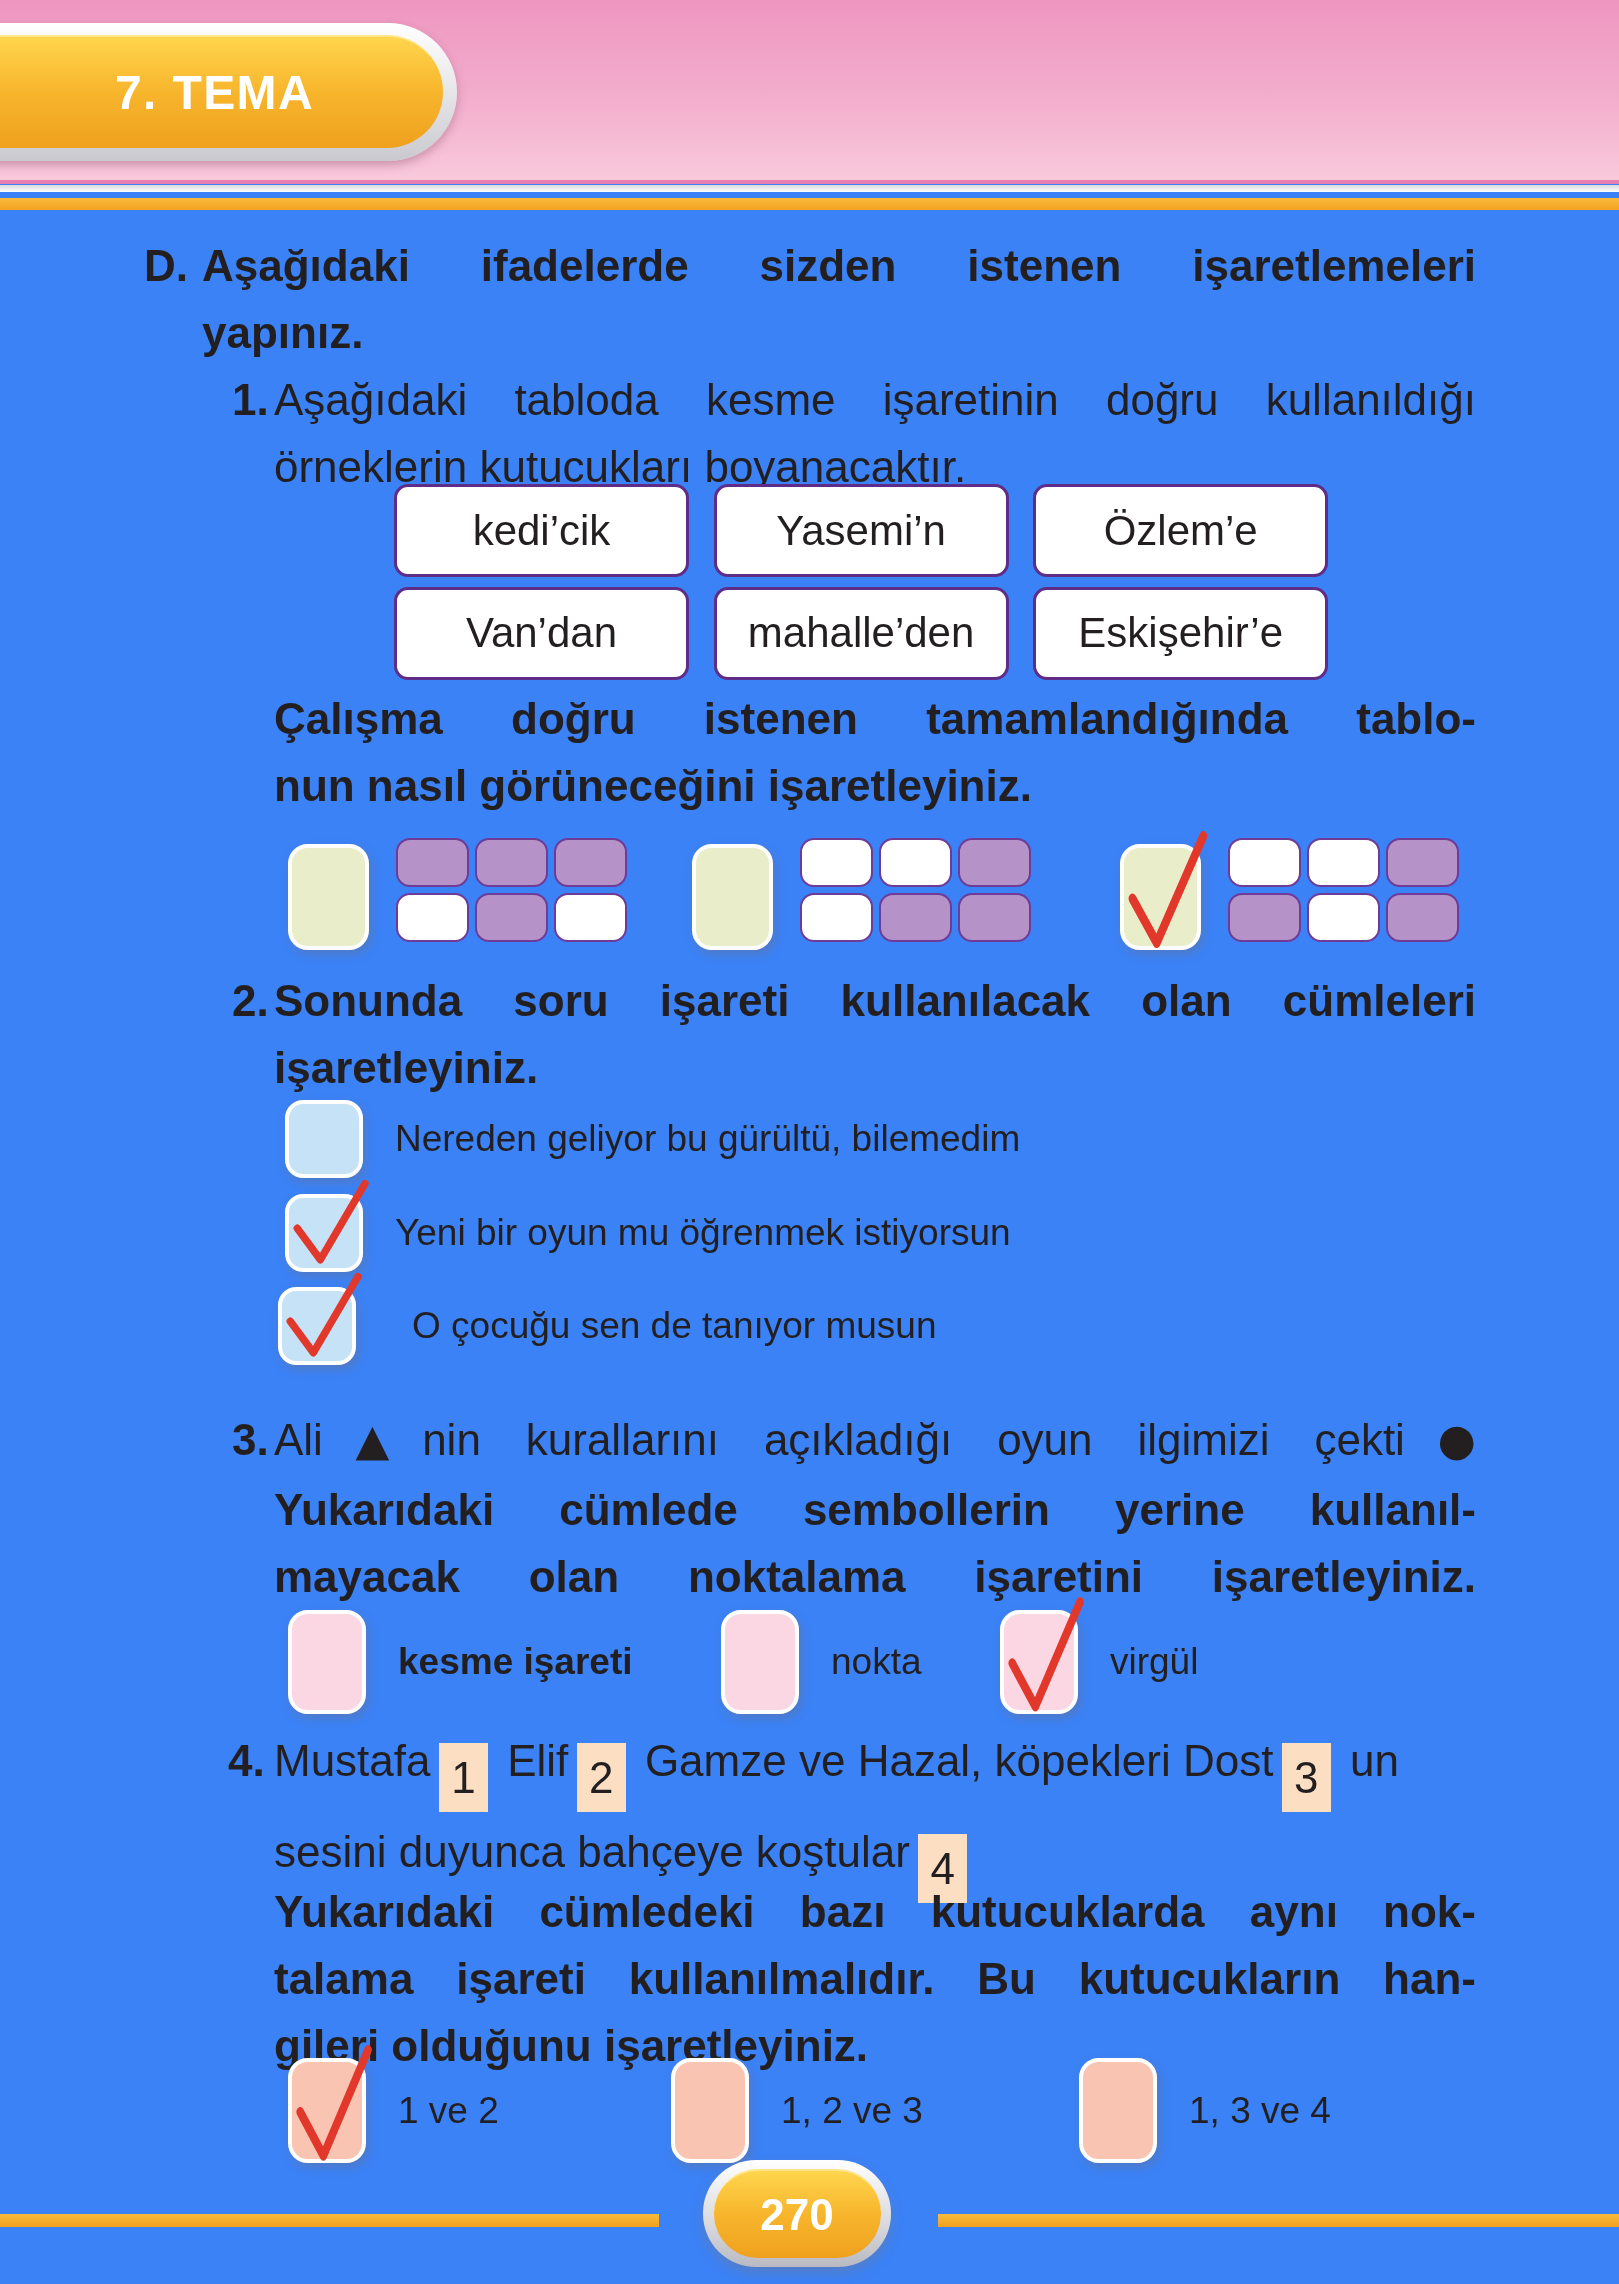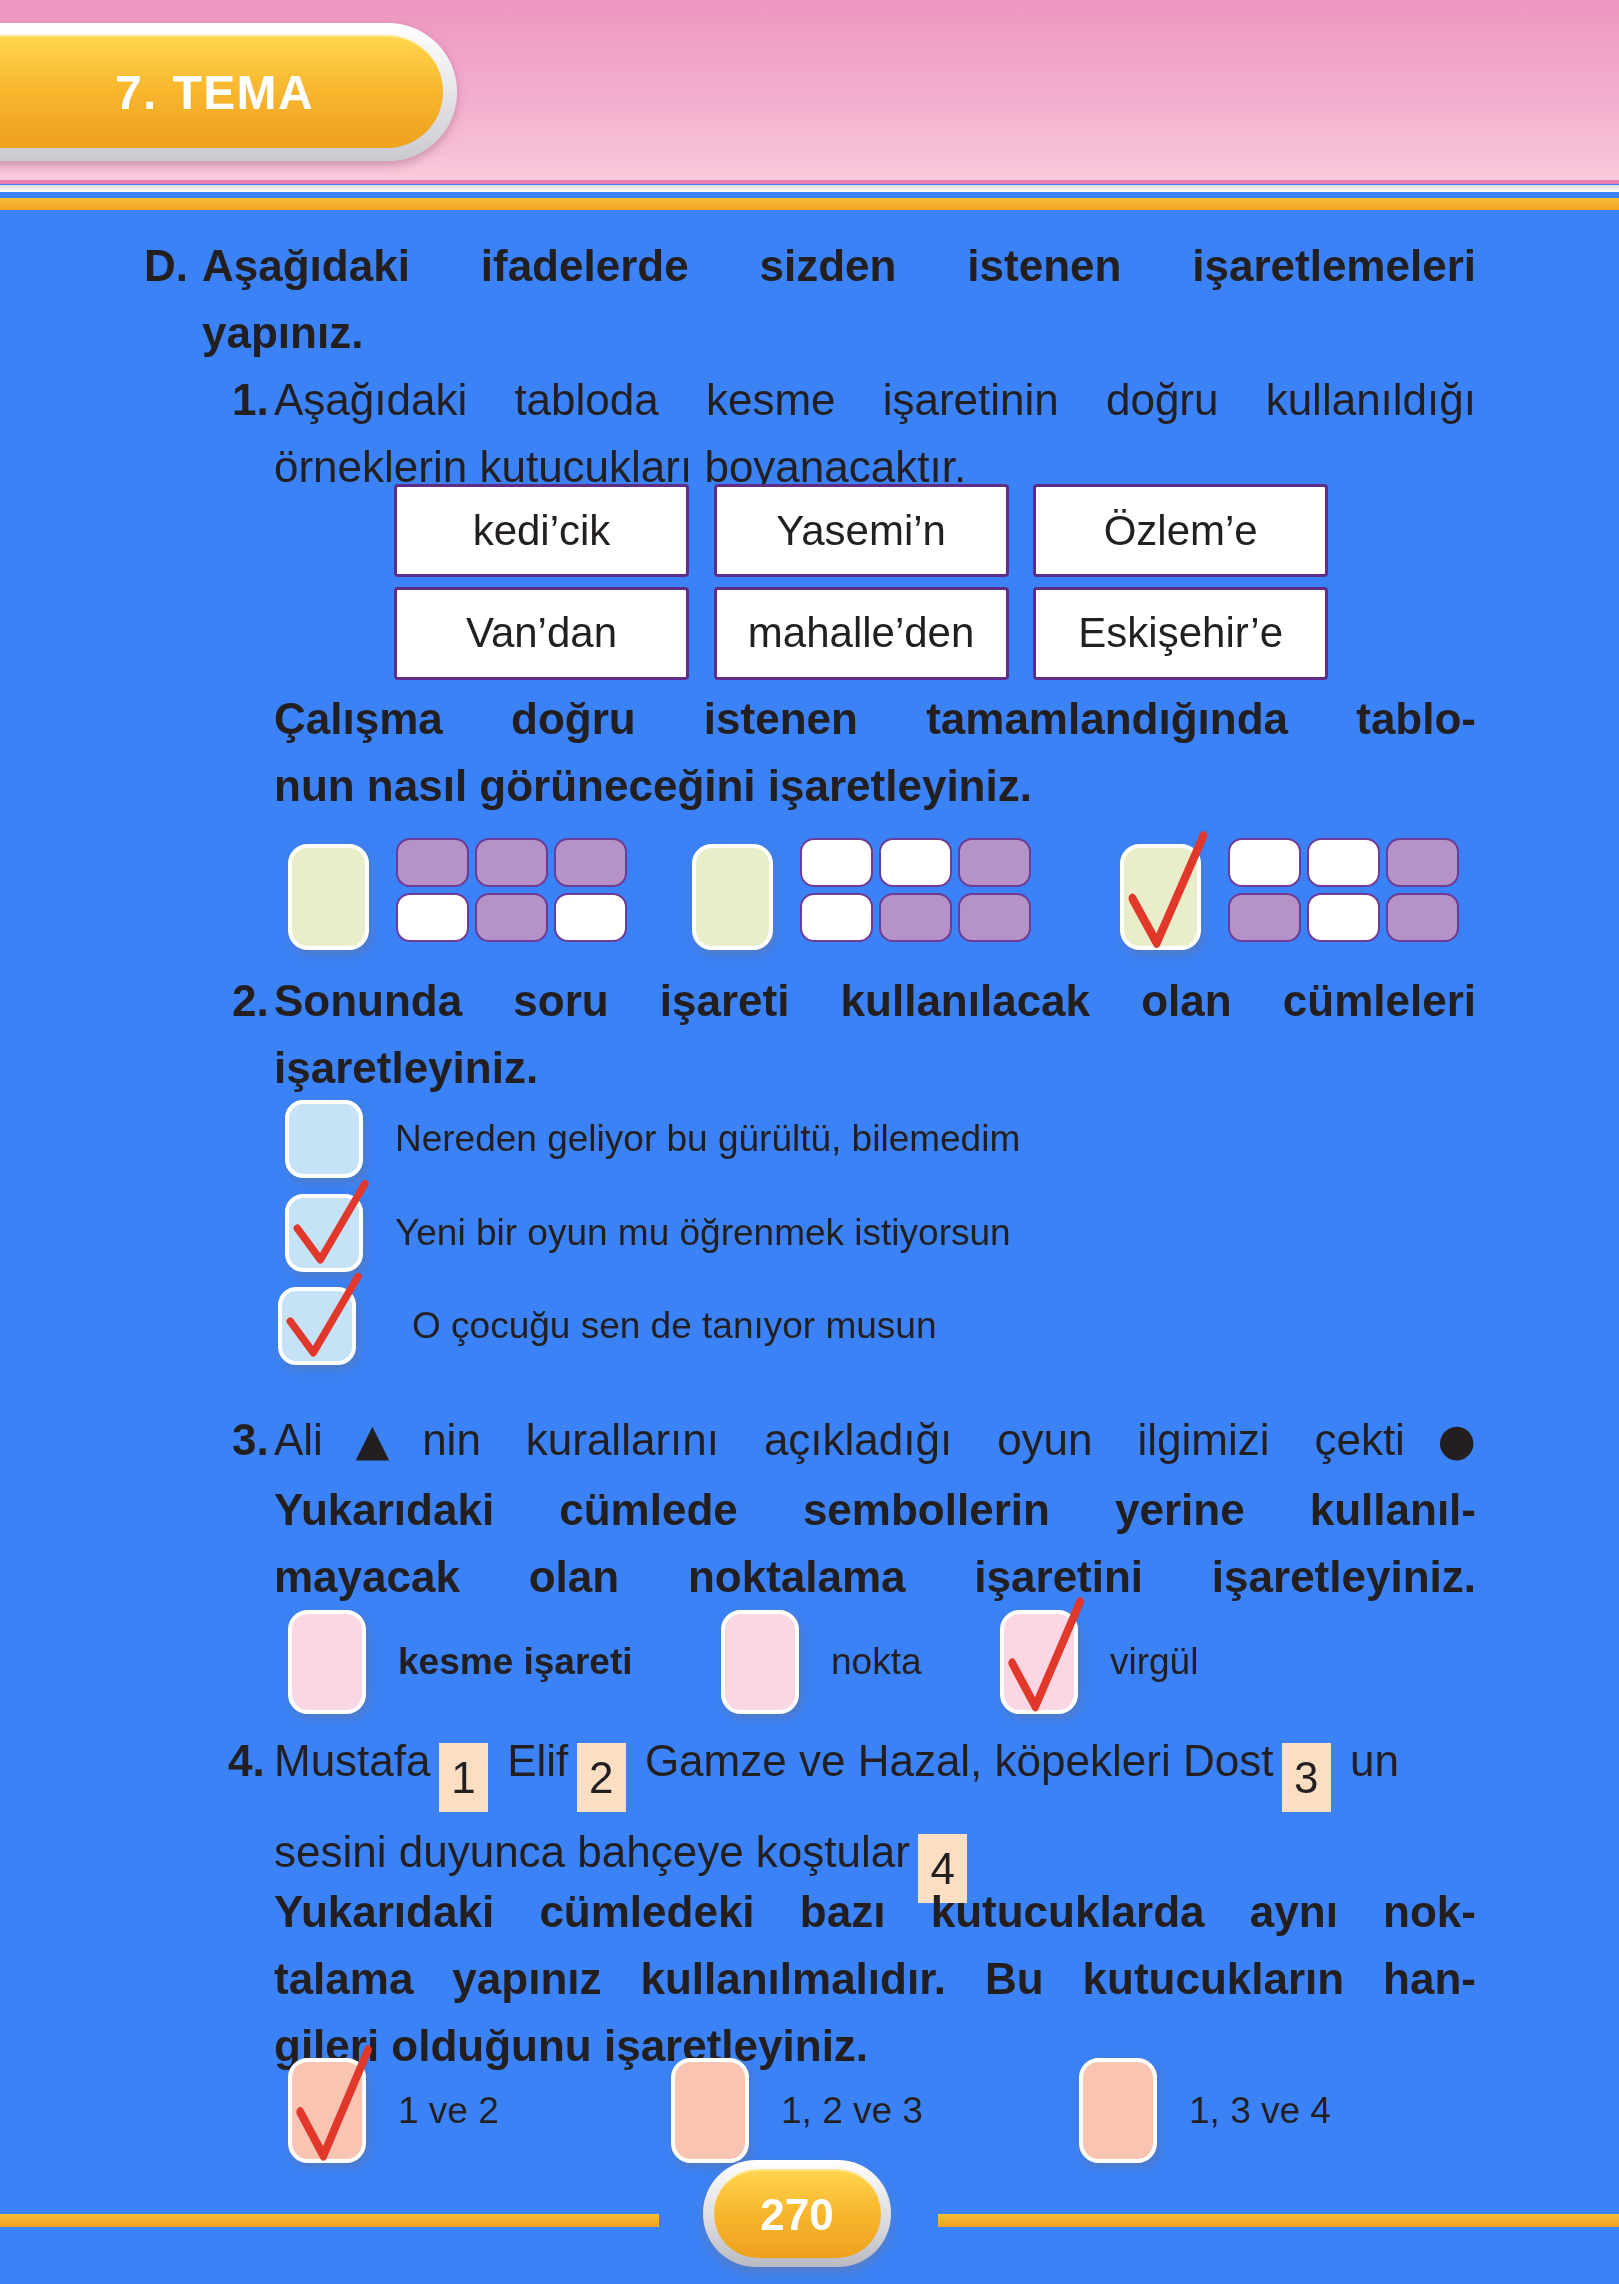--- a/index.html
+++ b/index.html
@@ -26,21 +26,21 @@
   .marker{position:absolute;font-weight:700;font-size:44px;line-height:67px;}
   .lines{position:absolute;}
   .jline{width:100%;font-size:44px;line-height:67px;text-align:justify;text-align-last:justify;}
   .lline{width:100%;font-size:44px;line-height:67px;text-align:left;white-space:nowrap;}
   .bold{font-weight:700;}
 
   
   .wordgrid{position:absolute;left:394px;top:484px;width:935px;
             display:grid;grid-template-columns:repeat(3,295px);grid-auto-rows:93px;
             column-gap:24.6px;row-gap:9.8px;}
-  .wordbox{border:3.5px solid #5f2d87;border-radius:4px;background:#fff;
+  .wordbox{border:3.5px solid #5f2d87;border-radius:14px;background:#fff;
            display:flex;align-items:center;justify-content:center;
            font-size:42px;color:#231f20;text-align:center;}
 
   
   .checkbox{position:relative;border-radius:19.7px;border:4.2px solid #ffffff;
             box-shadow:2.1px 4.2px 8.4px rgba(110,110,125,.38);}
   .checkbox .check{position:absolute;left:0;top:-21px;width:118%;height:130%;display:none;overflow:visible;}
   .checkbox[data-checked="true"] .check{display:block;}
   .cb-green{width:73px;height:98px;background:#e9edca;}
   .cb-blue{width:70px;height:70px;background:#c5e2f6;border-radius:18.3px;}
@@ -221,21 +221,21 @@
     <div class="lbl">virgül</div>
   </div>
 
   <div class="marker" style="left:228px;top:1721px;line-height:79px;">4.</div>
   <div class="sentence" style="left:274px;top:1721px;width:1202px;">
     <div><span>Mustafa</span><span class="numbox">1</span> <span>Elif</span><span class="numbox">2</span> <span>Gamze ve Hazal, köpekleri Dost</span><span class="numbox">3</span> <span>un</span></div>
     <div><span>sesini duyunca bahçeye koştular</span><span class="numbox">4</span></div>
   </div>
   <div class="lines" style="left:274px;top:1878px;width:1202px;">
     <div class="jline bold">Yukarıdaki cümledeki bazı kutucuklarda aynı nok-</div>
-    <div class="jline bold">talama yapınız kullanılmalıdır. Bu kutucukların han-</div>
+    <div class="jline bold">talama işareti kullanılmalıdır. Bu kutucukların han-</div>
     <div class="lline bold">gileri olduğunu işaretleyiniz.</div>
   </div>
 
   <div class="opt" style="left:288px;top:2058px;">
     <div class="checkbox cb-salmon" data-checked="true">
       <svg class="check" viewBox="0 0 100 110" preserveAspectRatio="none">
         <polyline points="10,62 38,100 92,8" fill="none" stroke="#e2382c" stroke-width="9" stroke-linecap="round" stroke-linejoin="round"></polyline>
       </svg>
     </div>
     <div class="lbl">1 ve 2</div>

